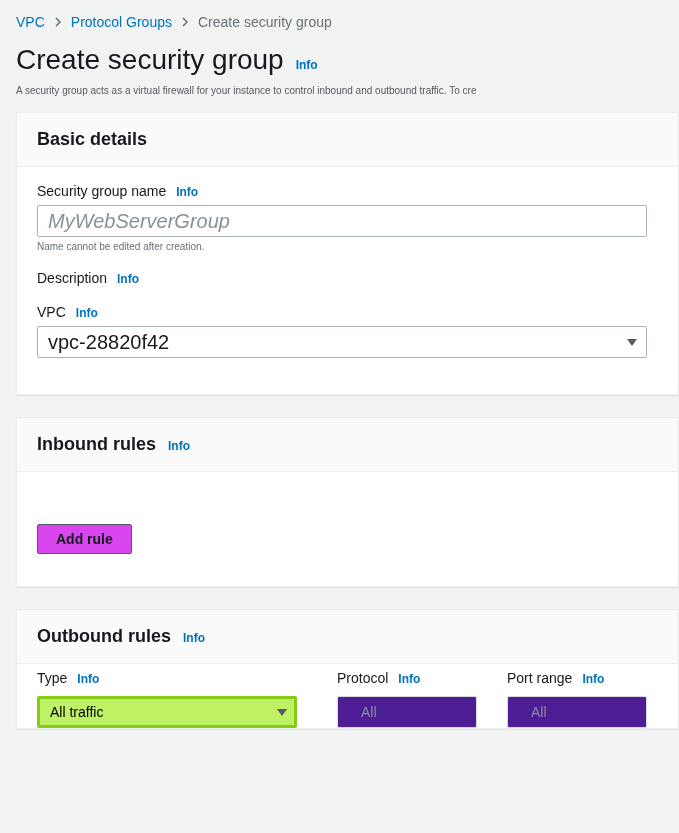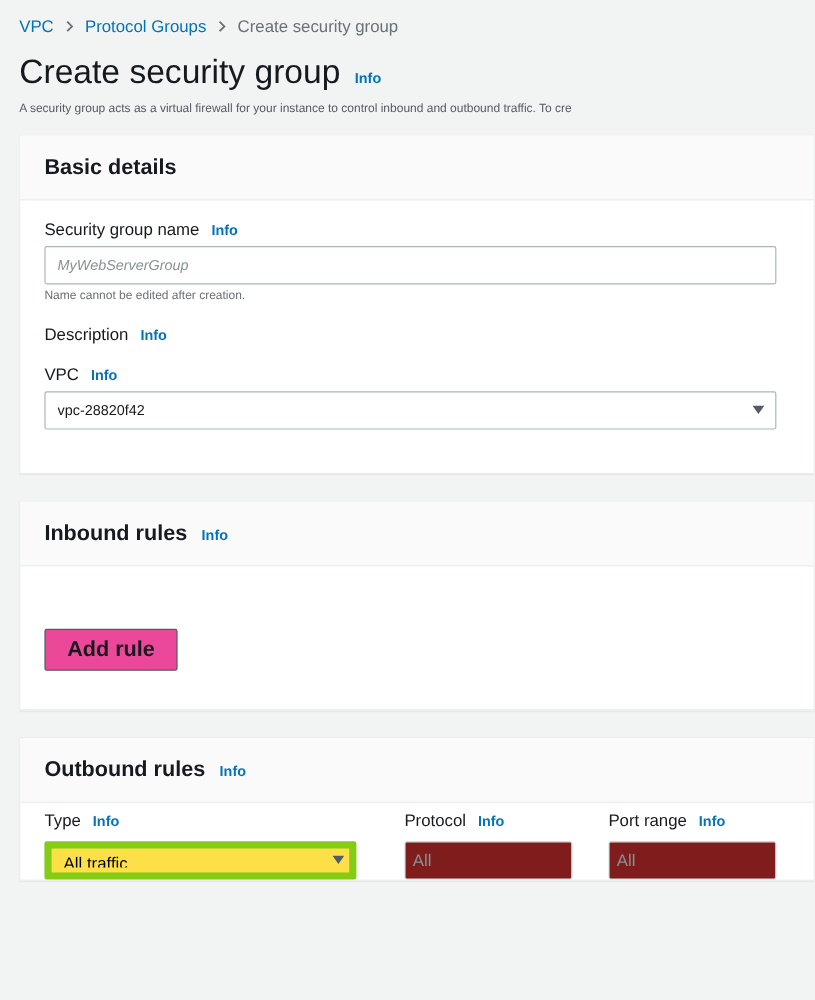--- a/index.html
+++ b/index.html
@@ -47,21 +47,21 @@
     .field { margin-bottom: 18px; }
     .field-label-row { display: flex; align-items: baseline; gap: 10px; margin-bottom: 6px; }
     .field-label { font-size: 14px; color: #16191f; }
     .text-input, .select {
       width: 100%;
       max-width: 610px;
       height: 32px;
       border: 1px solid #aab7b8;
       border-radius: 2px;
       padding: 4px 10px;
-      font-size: 12px;
+      font-size: 20px;
       font-family: inherit;
       color: #16191f;
       background: #fff;
     }
     .text-input::placeholder { color: #879196; font-style: italic; }
     .help-text { font-size: 10px; color: #687078; margin-top: 4px; }
     .select-wrap {
       position: relative;
       max-width: 610px;
     }
@@ -72,58 +72,58 @@
       cursor: pointer;
     }
     .select-caret {
       position: absolute;
       right: 10px; top: 50%; transform: translateY(-50%);
       pointer-events: none;
       color: #545b64;
     }
     .btn {
       border: 1px solid #545b64;
-      background: #ec4899;
+      background: #d946ef;
       color: #16191f;
       font-weight: 700;
-      font-size: 18px;
+      font-size: 14px;
       padding: 6px 18px;
       border-radius: 2px;
       cursor: pointer;
       font-family: inherit;
     }
     .panel-body.rules { padding-top: 52px; }
     .cols-row {
       display: flex;
       gap: 30px;
       padding: 6px 20px 0 20px;
     }
     .col { display: flex; flex-direction: column; }
     .col.type { width: 270px; }
     .col.protocol, .col.portrange { width: 140px; }
     .col .field-label-row { margin-bottom: 10px; }
     .disabled-input {
       width: 100%;
       height: 32px;
       border: 1px solid #d5dbdb;
-      background: #7f1d1d;
-      border-radius: 2px;
-      padding: 4px 6px;
+      background: #4c1d95;
+      border-radius: 2px;
+      padding: 4px 23px;
       font-size: 14px;
       color: #879196;
       display: flex;
       align-items: center;
     }
     .type-select-wrap { position: relative; width: 260px; }
     .type-select {
       width: 100%;
       height: 32px;
-      border: 6px solid #84cc16;
-      border-radius: 2px;
-      background: #fde047;
+      border: 3px solid #84cc16;
+      border-radius: 2px;
+      background: #bef264;
       padding: 4px 30px 4px 10px;
       font-size: 14px;
       appearance: none;
       -webkit-appearance: none;
       cursor: pointer;
       font-family: inherit;
     }
     svg.chev-icon { width: 10px; height: 10px; }
   </style>
 </head>

